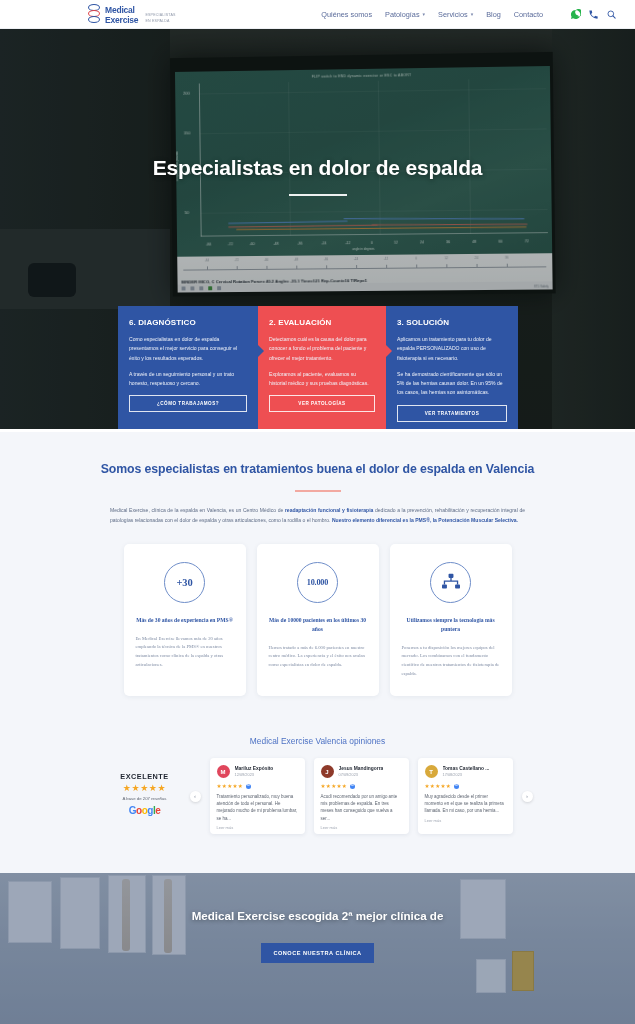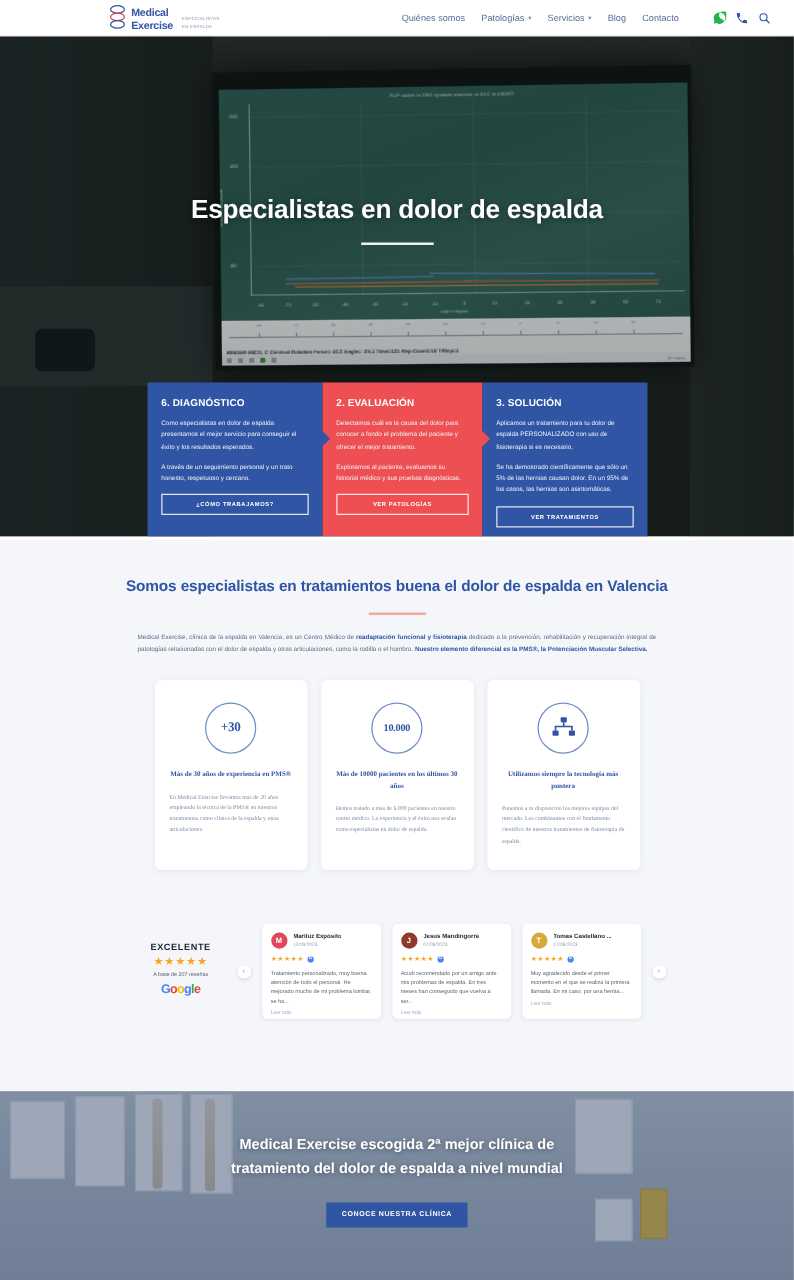--- a/index.html
+++ b/index.html
@@ -426,20 +426,21 @@
             <path d="M12 6v4M12 10H4v4M12 10h8v4" stroke="#2f55a4" stroke-width="1.6" fill="none"></path>
           </svg>
         </div>
         <div class="fc-title">Utilizamos siempre la tecnología más puntera</div>
         <div class="fc-body">Ponemos a tu disposición los mejores equipos del mercado. Los combinamos con el fundamento científico de nuestros tratamientos de fisioterapia de espalda.</div>
       </div>
     </div>
   </div>
 
   <div class="reviews">
+    <div class="rev-title">Medical Exercise Valencia opiniones</div>
     <div class="rev-row">
 
       <div class="gbox">
         <div class="gbox-h">EXCELENTE</div>
         <div class="gstars">★★★★★</div>
         <div class="gbase">A base de 207 reseñas</div>
         <div class="glogo"><span class="b1">G</span><span class="r1">o</span><span class="y1">o</span><span class="b2">g</span><span class="g1">l</span><span class="r2">e</span></div>
       </div>
 
       <div class="rev-arrow">‹</div>
@@ -503,18 +504,17 @@
     <div class="poster" style="left:108px;top:2px;  width:38px; height:78px;"></div>
     <div class="poster" style="left:152px;top:2px;  width:34px; height:80px;"></div>
     <div class="poster" style="left:460px;top:6px;  width:46px; height:60px;"></div>
     <div class="spine" style="left:122px; top:6px; height:72px;"></div>
     <div class="spine" style="left:164px; top:6px; height:74px;"></div>
     <div class="poster" style="left:512px;top:78px; width:22px; height:40px; background:#dcb23a; border-color:#c79d28;"></div>
     <div class="poster" style="left:476px;top:86px; width:30px; height:34px; background:#e6eaee;"></div>
     <div class="ban-overlay"></div>
     <div class="ban-content">
       <div class="ban-title">Medical Exercise escogida 2ª mejor clínica de</div>
-      <div class="ban-title">tratamiento del dolor de espalda a nivel mundial</div>
       <div class="ban-btn">CONOCE NUESTRA CLÍNICA</div>
     </div>
   </div>
 
 </div>
 
 </body></html>

